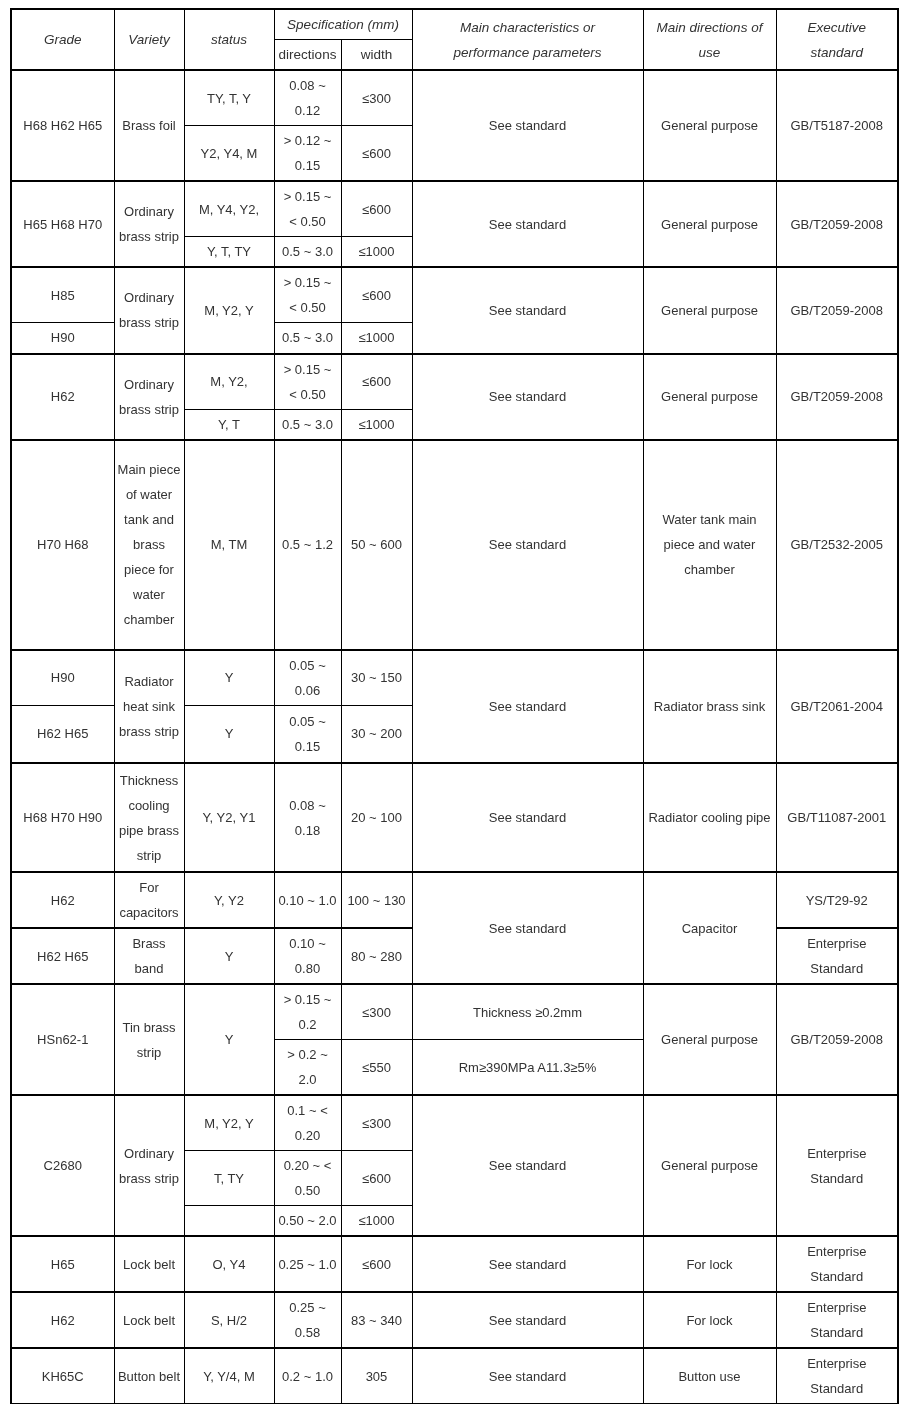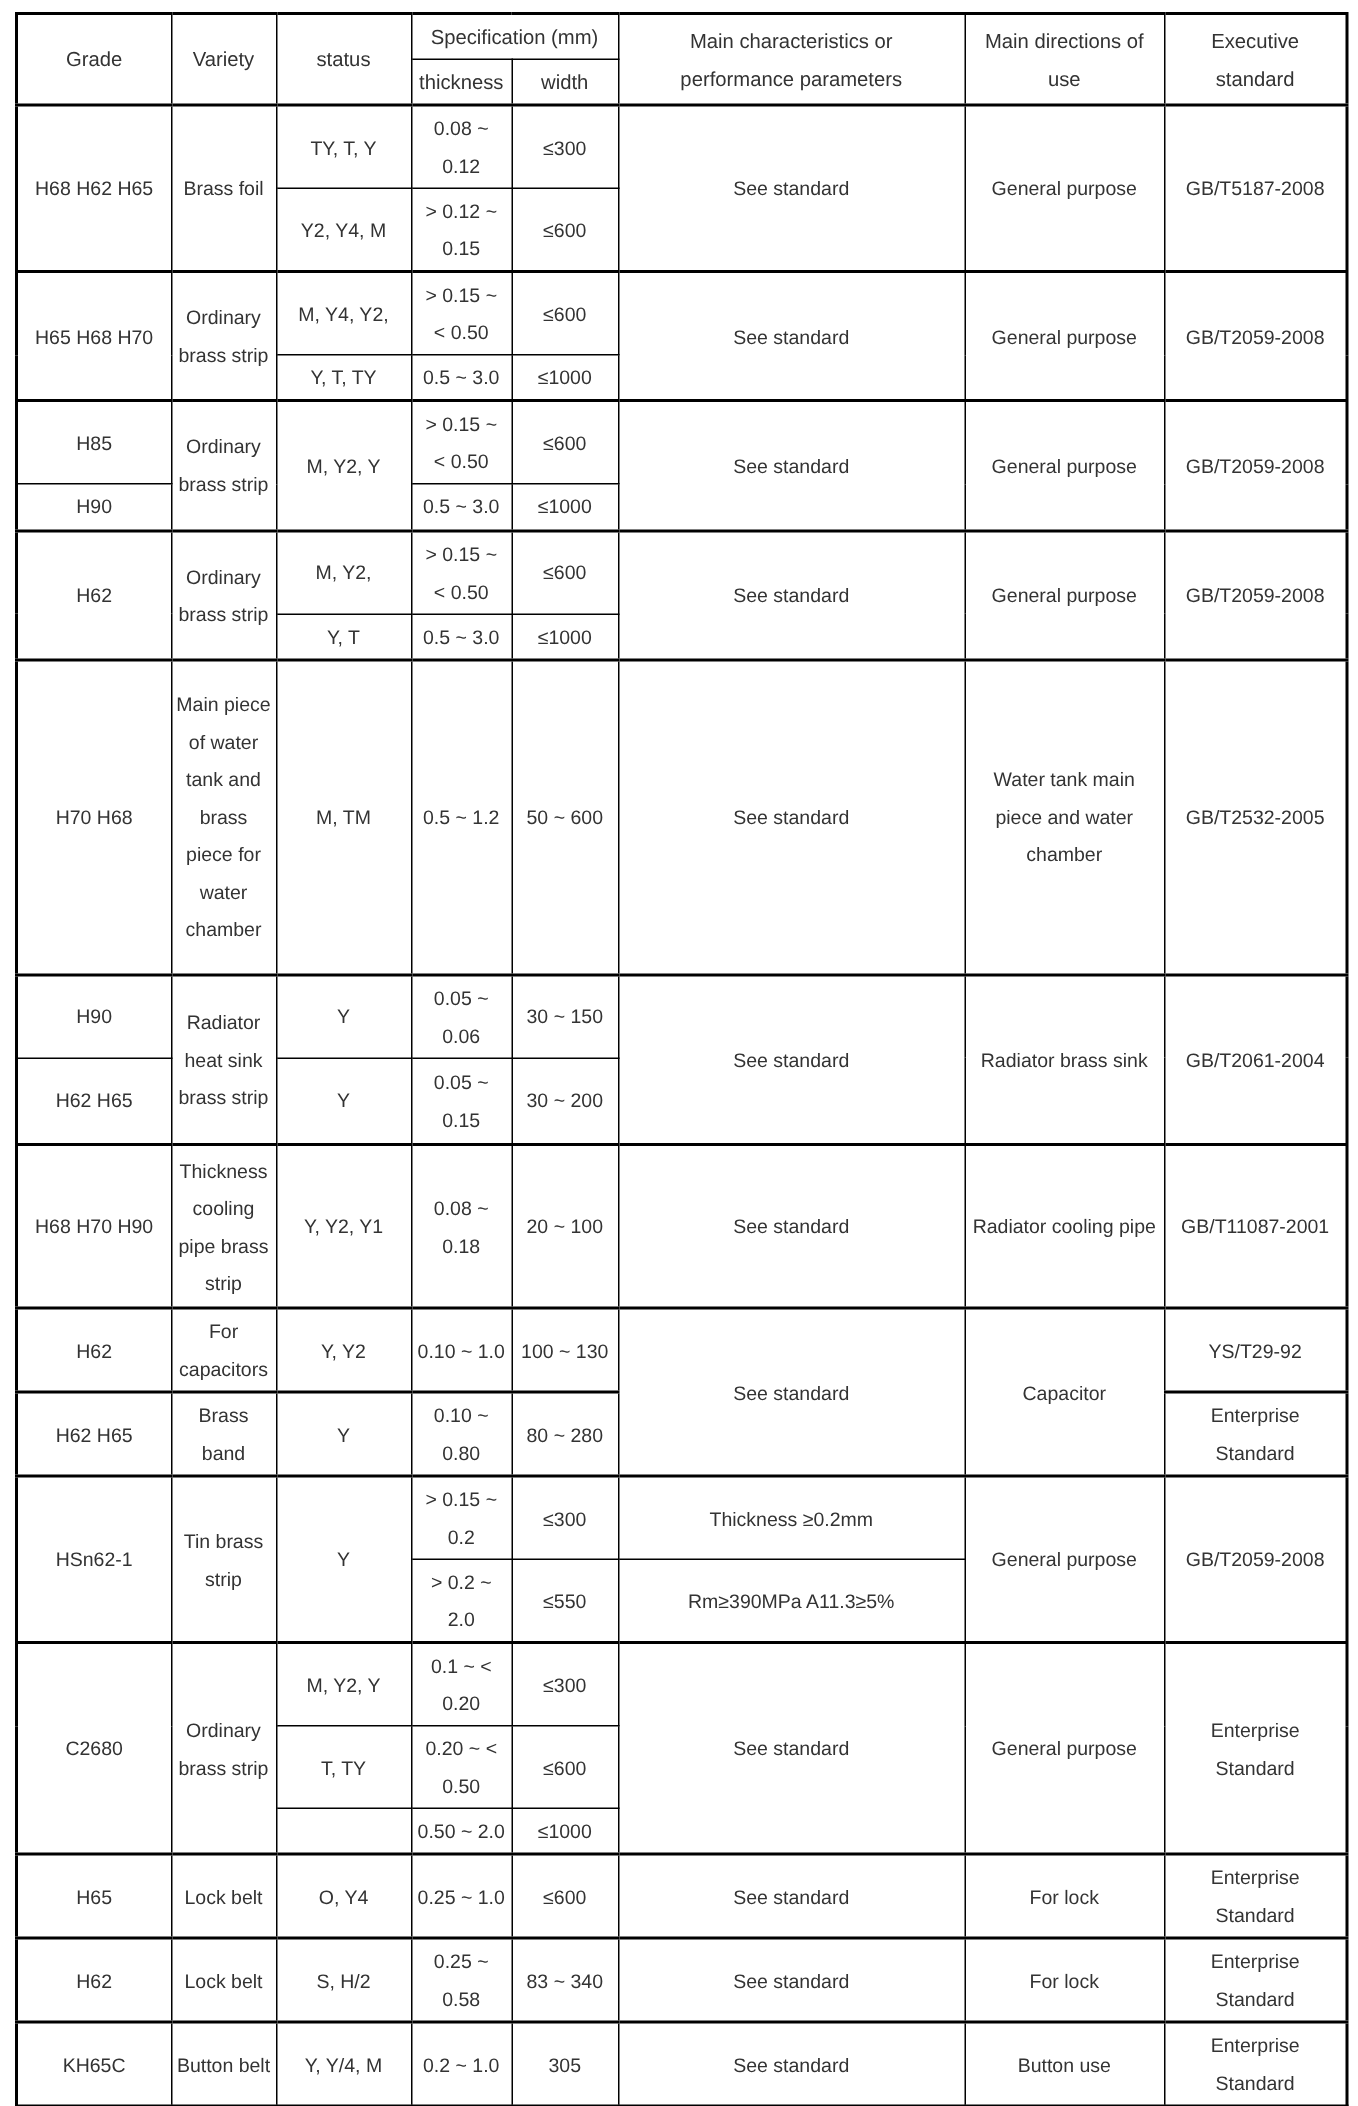--- a/index.html
+++ b/index.html
@@ -19,21 +19,21 @@
     line-height:25px;
     text-align:center;
     vertical-align:middle;
     padding:2px 3px;
     overflow:hidden;
   }
   thead th { font-size:13.5px; }
   th.pad-char { padding:2px 14px;margin-left:44px; }
   th.pad-std  { padding:2px 22px;margin-top:25px; }
   tr.g > td, tr.g > th { border-top-width:2px; }
-  thead tr:first-child th { border-top-width:2px; }
+  thead tr:first-child th { border-top-width:2px;font-style:italic; }
   tbody tr:first-child td { border-top-width:2px; }
 </style>
 </head>
 <body>
 
 <table class="spec">
   <colgroup>
     <col style="width:103px">
       <col style="width:70px">
       <col style="width:90px">
@@ -47,21 +47,21 @@
     <tr style="height:26px">
       <th rowspan="2">Grade</th>
       <th rowspan="2">Variety</th>
       <th rowspan="2">status</th>
       <th colspan="2">Specification (mm)</th>
       <th rowspan="2" class="pad-char">Main characteristics or performance parameters</th>
       <th rowspan="2">Main directions of use</th>
       <th rowspan="2" class="pad-std">Executive standard</th>
     </tr>
     <tr style="height:26px">
-      <th>thickness</th>
+      <th>directions</th>
       <th>width</th>
     </tr>
   </thead>
   <tbody>
 
     <tr class="g" style="height:54px">
       <td rowspan="2">H68 H62 H65</td>
       <td rowspan="2">Brass foil</td>
       <td>TY, T, Y</td>
       <td>0.08&nbsp;~ 0.12</td>

